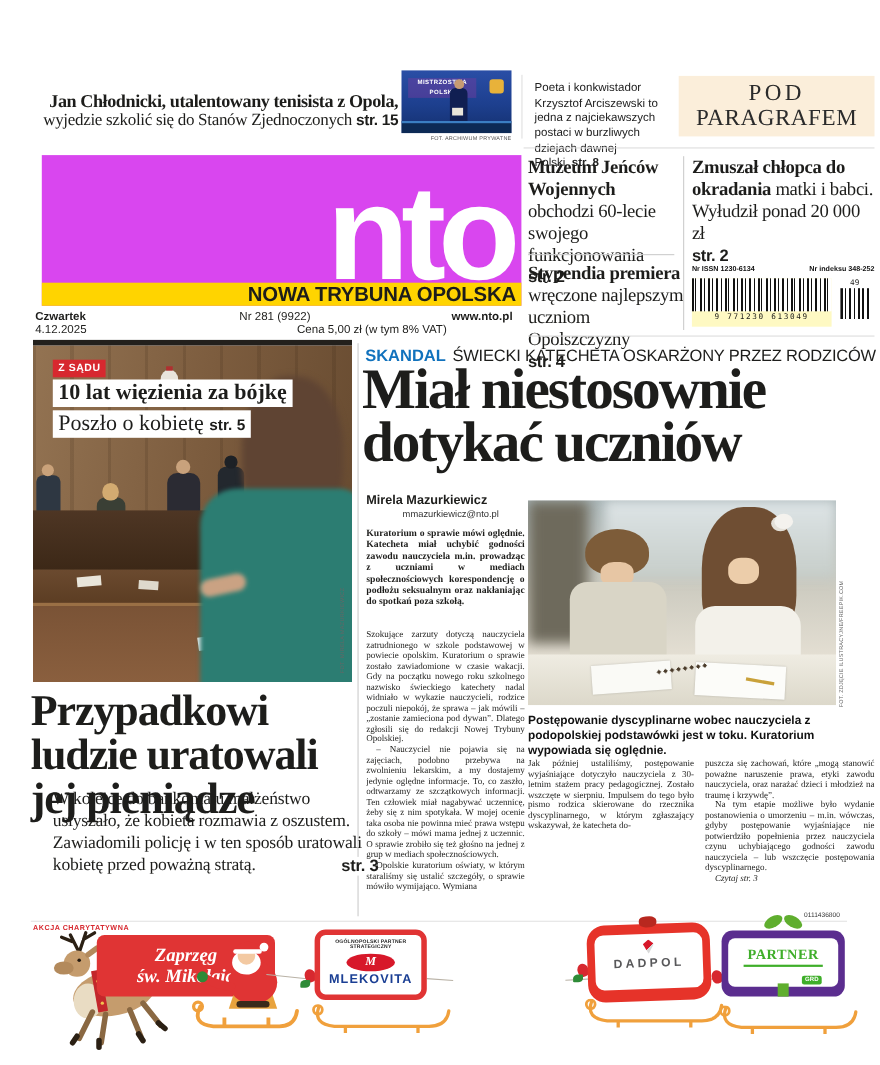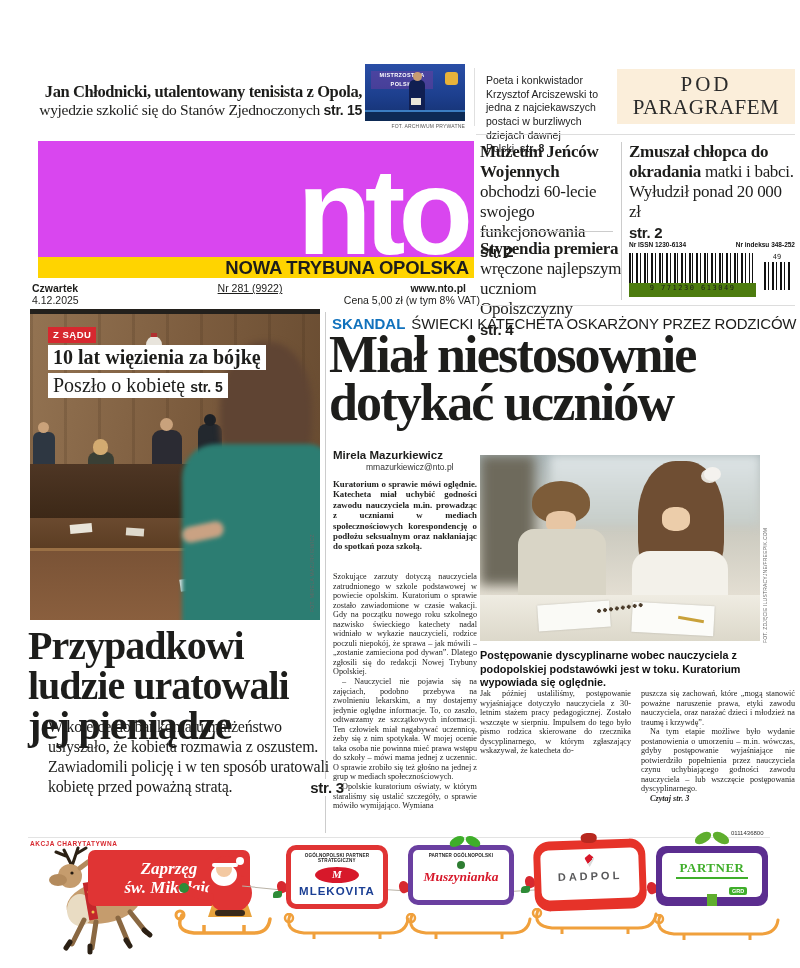--- a/index.html
+++ b/index.html
@@ -37,37 +37,37 @@
   
   #masthead { left:38px; top:141px; width:436px; height:137px; background:#d946ef; }
   #mh-logo { position:absolute; right:8px; bottom:18px; color:#fff; font-family:"Liberation Sans", sans-serif;
     font-weight:bold; font-size:122px; line-height:96px; letter-spacing:-7px; }
   #mh-stripe { position:absolute; left:0; right:0; bottom:0; height:21px; background:#ffd400; text-align:right; }
   #mh-sub { font-family:"Liberation Sans", sans-serif; font-weight:800; font-size:18.5px; line-height:21px;
     padding-right:5px; letter-spacing:-0.2px; color:#1d1d1b; }
   .mh-meta { font-family:"Liberation Sans", sans-serif; font-size:10.5px; color:#1d1d1b; }
   #mh-day   { left:32px;  top:282px; font-weight:bold; }
   #mh-date  { left:32px;  top:294px; }
-  #mh-issue { left:170px; top:282px; width:160px; text-align:center;text-decoration:underline; }
+  #mh-issue { left:170px; top:282px; width:160px; text-align:center; }
   #mh-web   { left:330px; top:282px; width:136px; text-align:right; font-weight:bold; }
-  #mh-price { left:284px; top:294px; width:196px; text-align:right; }
+  #mh-price { left:270px; top:294px; width:196px; }
 
   
   .rteaser { font-size:17px; line-height:1.17; letter-spacing:-0.3px; }
   .rt-b { font-weight:bold; }
   .rt-ref { display:block; margin-top:2px; font-family:"Liberation Sans", sans-serif; font-weight:bold; font-size:15px; }
   #teaser-museum { left:480px; top:142px; width:138px; }
   #rule-t1 { left:480px; top:231px; width:133px; height:1px; background:#ccc; }
   #teaser-scholarship { left:480px; top:239px; width:142px; }
   #vrule-teasers { left:621px; top:142px; width:1px; height:158px; background:#ccc; }
   #teaser-theft { left:629px; top:142px; width:166px; }
 
   #issn-row { left:629px; top:241px; width:166px; display:flex; justify-content:space-between;
     font:bold 6.5px "Liberation Sans", sans-serif; color:#111; }
-  #barcode { left:629px; top:253px; width:127px; height:44px; background:#4d7c0f; }
+  #barcode { left:629px; top:253px; width:127px; height:44px; background:#fef9c3; }
   .bars { height:30px; background:repeating-linear-gradient(90deg,#111 0 1.5px,#fff 1.5px 3px,#111 3px 4px,#fff 4px 7px,#111 7px 9px,#fff 9px 11px,#111 11px 12px,#fff 12px 15px); }
   .bc-digits { font:7px "DejaVu Sans Mono", monospace; letter-spacing:1.5px; text-align:center; margin-top:1px; }
   #barcode-addon { left:764px; top:253px; width:26px; height:44px; text-align:center; }
   .bc-addon-num { font:7px "DejaVu Sans Mono", monospace; }
   .bars-sm { height:28px; margin-top:1px; background:repeating-linear-gradient(90deg,#111 0 2px,#fff 2px 4px,#111 4px 5px,#fff 5px 8px); }
 
   #rule-mid { left:480px; top:305px; width:315px; height:1px; background:#ddd; }
   #vrule-main { left:325px; top:312px; width:1px; height:521px; background:#ccc; }
 
   
@@ -115,21 +115,21 @@
   #main-hl { left:329px; top:331px; width:468px; font-weight:bold; font-size:52px; line-height:48px; letter-spacing:-1.8px; }
   #byline-name { left:333px; top:449px; font:bold 11.5px "Liberation Sans", sans-serif; }
   #byline-mail { left:333px; top:462px; font:8.5px "Liberation Sans", sans-serif; color:#333;padding-left:33px; }
   #lead { left:333px; top:479px; width:144px; height:88px; overflow:hidden;
     font-weight:bold; font-size:8.8px; line-height:10.4px; text-align:justify; }
   .bodycol { font-size:8.2px; line-height:9.55px; text-align:justify; overflow:hidden; }
   .bodycol p + p { text-indent:9px; }
   #col1 { left:333px; top:572px; width:144px; height:261px; }
   #col2 { left:480px; top:689px; width:151px; height:146px; }
   #col3 { left:641px; top:689px; width:154px; height:146px; }
-  .readmore { font-style:italic;font-weight:bold; }
+  .readmore { font-style:italic; }
 
   
   #class-photo { left:480px; top:455px; width:280px; height:186px; overflow:hidden;
     background:linear-gradient(180deg,#aab6b8 0%,#cfcdc2 45%,#e3ded2 75%,#efeade 100%); }
   .bgshelf { position:absolute; left:0; top:0; width:55px; height:130px; background:#6e6a5c; filter:blur(6px); }
   .bgwin { position:absolute; left:70px; top:0; right:0; height:70px; background:linear-gradient(#dde4e6,#c6cdc9); filter:blur(5px); }
   .boy-hair { position:absolute; left:52px; top:26px; width:58px; height:42px; background:#7d5c39; border-radius:50% 50% 42% 42%; }
   .boy-face { position:absolute; left:66px; top:56px; width:30px; height:22px; background:#e7c6a4; border-radius:40%; }
   .boy-body { position:absolute; left:38px; top:74px; width:88px; height:68px; background:#d9d5c6; border-radius:16px 16px 0 0; }
   .girl-hair { position:absolute; left:158px; top:6px; width:86px; height:126px; background:#6f4e33; border-radius:44% 44% 36% 36%; }
@@ -395,35 +395,20 @@
       <div class="mlk-oval">M</div>
       <div class="mlk-name">MLEKOVITA</div>
     </div>
     <svg class="runner" width="130" height="28" viewBox="0 0 130 28">
       <path d="M8 2 q-6 16 14 18 h86 q16 0 18 -14" fill="none" stroke="#f0a03c" stroke-width="3" stroke-linecap="round"></path>
       <circle cx="7" cy="5" r="4" fill="none" stroke="#f0a03c" stroke-width="2.5"></circle>
       <path d="M32 20 v6 M98 20 v6" stroke="#f0a03c" stroke-width="3"></path>
     </svg>
   </div>
 
-  <div class="sp-sleigh" id="sp2">
-    <div class="mitt"></div>
-    <div class="sp-card">
-      <div class="bow2a"></div>
-        <div class="bow2b"></div>
-      <div class="sp-head">PARTNER OGÓLNOPOLSKI</div>
-      <div class="msz-clover"></div>
-      <div class="msz-name">Muszynianka</div>
-    </div>
-    <svg class="runner" width="130" height="28" viewBox="0 0 130 28">
-      <path d="M8 2 q-6 16 14 18 h86 q16 0 18 -14" fill="none" stroke="#f0a03c" stroke-width="3" stroke-linecap="round"></path>
-      <circle cx="7" cy="5" r="4" fill="none" stroke="#f0a03c" stroke-width="2.5"></circle>
-      <path d="M32 20 v6 M98 20 v6" stroke="#f0a03c" stroke-width="3"></path>
-    </svg>
-  </div>
 
   <div class="sp-sleigh" id="sp3">
     <div class="mitt"></div>
       <div class="holly"></div>
     <div class="sp-wrap">
       <div class="dad-knot"></div>
       <div class="dad-panel">
         <div class="dad-logo"></div>
         <div class="dad-name">DADPOL</div>
       </div>

